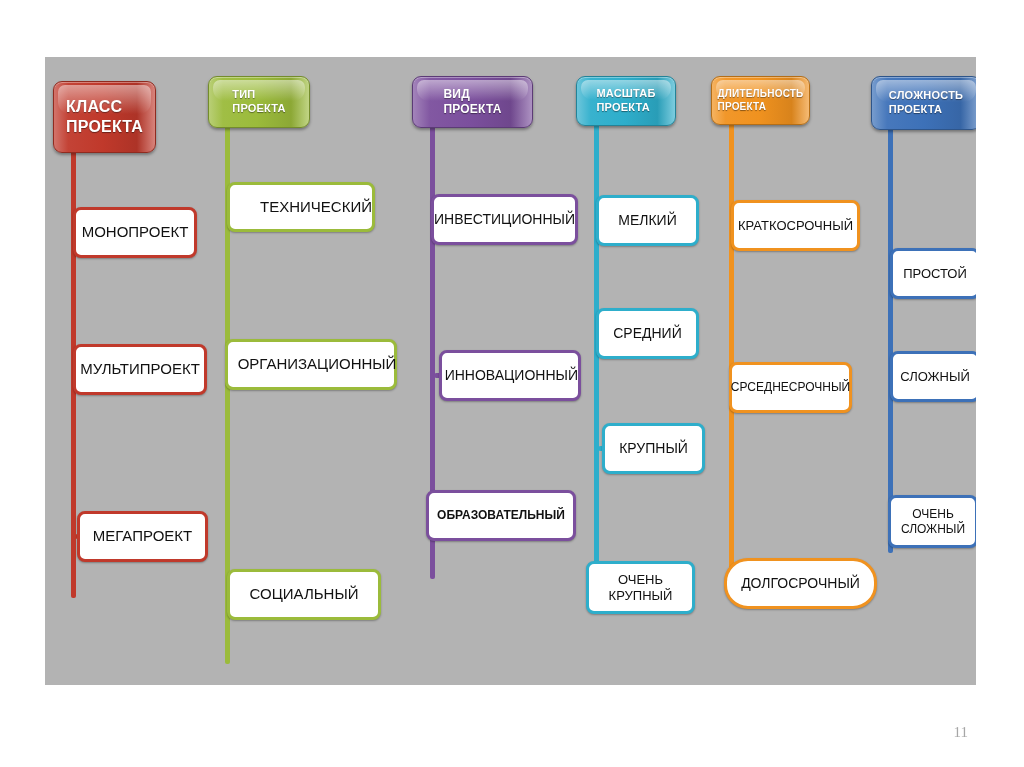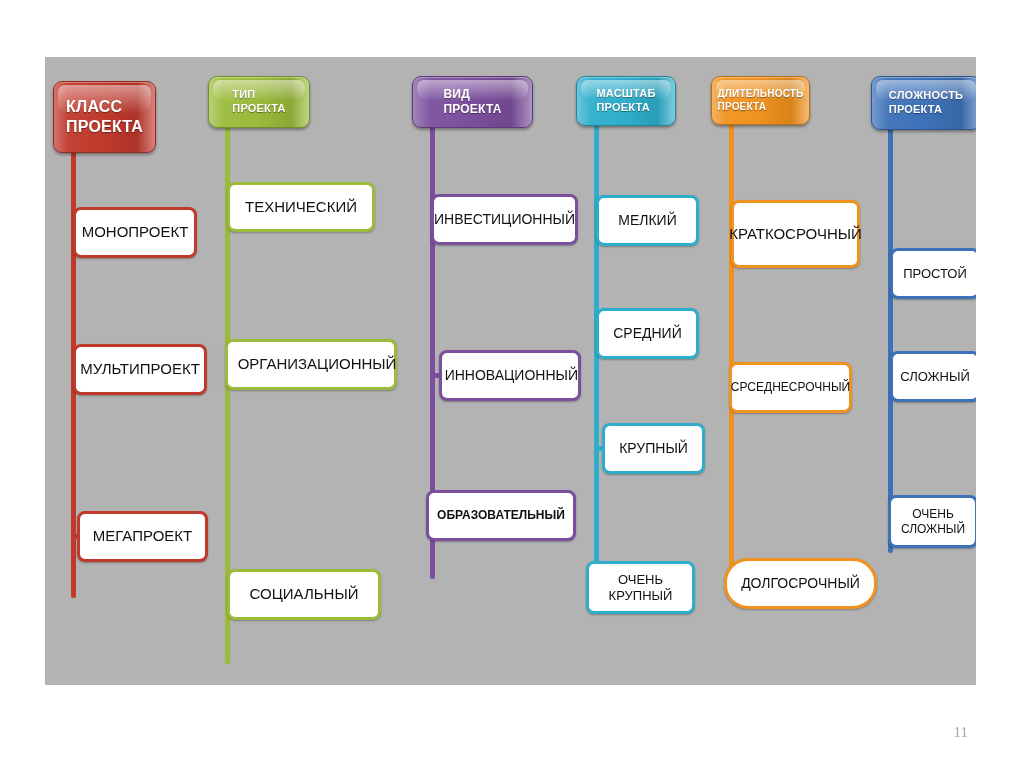--- a/index.html
+++ b/index.html
@@ -122,21 +122,21 @@
       </div>
       <div class="stub" style="left: 31px; top: 477px; width: 3px; background: rgb(192, 57, 43);"></div>
       <div class="node-box" style="left: 32px; top: 454px; width: 131px; height: 51px; border-width: 3px; border-color: rgb(192, 57, 43); font-size: 15px;">
         <span class="node-txt">МЕГАПРОЕКТ</span>
       </div>
       <div class="stem" style="left: 180px; top: 66px; width: 5px; height: 541px; background: rgb(155, 187, 59);"></div>
       <div class="header-box" style="left: 163px; top: 19px; width: 102px; height: 52px; font-size: 11px; background: linear-gradient(to right, rgb(185, 207, 118) 0%, rgb(160, 190, 69) 14%, rgb(155, 187, 59) 48%, rgb(140, 168, 53) 82%, rgb(193, 213, 133) 100%); border: 1px solid rgb(116, 140, 44);">
         <span class="hdr-txt">ТИП
 ПРОЕКТА</span>
       </div>
-      <div class="node-box" style="left: 182px; top: 125px; width: 148px; height: 50px; border-width: 3px; border-color: rgb(155, 187, 59); font-size: 15px;">
+      <div class="node-box" style="left: 182px; top: 125px; width: 148px; height: 50px; border-width: 3px; border-color: rgb(155, 187, 59); font-size: 15px; justify-content: flex-end;">
         <span class="node-txt">ТЕХНИЧЕСКИЙ</span>
       </div>
       <div class="node-box" style="left: 180px; top: 282px; width: 172px; height: 51px; border-width: 3px; border-color: rgb(155, 187, 59); font-size: 15px; padding-left: 12px;">
         <span class="node-txt">ОРГАНИЗАЦИОННЫЙ</span>
       </div>
       <div class="node-box" style="left: 182px; top: 512px; width: 154px; height: 51px; border-width: 3px; border-color: rgb(155, 187, 59); font-size: 15px;">
         <span class="node-txt">СОЦИАЛЬНЫЙ</span>
       </div>
       <div class="stem" style="left: 385px; top: 66px; width: 5px; height: 456px; background: rgb(123, 79, 157);"></div>
       <div class="header-box" style="left: 367px; top: 19px; width: 121px; height: 52px; font-size: 12px; background: linear-gradient(to right, rgb(163, 132, 186) 0%, rgb(130, 88, 162) 14%, rgb(123, 79, 157) 48%, rgb(111, 71, 141) 82%, rgb(173, 146, 194) 100%); border: 1px solid rgb(92, 59, 118);">
@@ -170,21 +170,21 @@
       </div>
       <div class="node-box" style="left: 541px; top: 504px; width: 109px; height: 53px; border-width: 3px; border-color: rgb(46, 174, 203); font-size: 13px;">
         <span class="node-txt">ОЧЕНЬ
 КРУПНЫЙ</span>
       </div>
       <div class="stem" style="left: 684px; top: 62px; width: 5px; height: 474px; background: rgb(240, 146, 31);"></div>
       <div class="header-box" style="left: 666px; top: 19px; width: 99px; height: 49px; font-size: 10px; background: linear-gradient(to right, rgb(245, 179, 98) 0%, rgb(241, 151, 42) 14%, rgb(240, 146, 31) 48%, rgb(216, 131, 28) 82%, rgb(246, 187, 116) 100%); border: 1px solid rgb(180, 110, 23);">
         <span class="hdr-txt">ДЛИТЕЛЬНОСТЬ
 ПРОЕКТА</span>
       </div>
-      <div class="node-box" style="left: 686px; top: 143px; width: 129px; height: 68px; border-width: 3px; border-color: rgb(240, 146, 31); font-size: 15px;">
+      <div class="node-box" style="left: 686px; top: 143px; width: 129px; height: 51px; border-width: 3px; border-color: rgb(240, 146, 31); font-size: 13px;">
         <span class="node-txt">КРАТКОСРОЧНЫЙ</span>
       </div>
       <div class="node-box" style="left: 684px; top: 305px; width: 123px; height: 51px; border-width: 3px; border-color: rgb(240, 146, 31); font-size: 12px;">
         <span class="node-txt">СРСЕДНЕСРОЧНЫЙ</span>
       </div>
       <div class="node-box" style="left: 679px; top: 501px; width: 153px; height: 51px; border-width: 3px; border-color: rgb(240, 146, 31); font-size: 14px; border-radius: 24px;">
         <span class="node-txt">ДОЛГОСРОЧНЫЙ</span>
       </div>
       <div class="stem" style="left: 843px; top: 64px; width: 5px; height: 432px; background: rgb(61, 113, 184);"></div>
       <div class="header-box" style="left: 826px; top: 19px; width: 110px; height: 54px; font-size: 11px; background: linear-gradient(to right, rgb(119, 156, 205) 0%, rgb(71, 120, 188) 14%, rgb(61, 113, 184) 48%, rgb(55, 102, 166) 82%, rgb(135, 167, 211) 100%); border: 1px solid rgb(46, 85, 138);">

